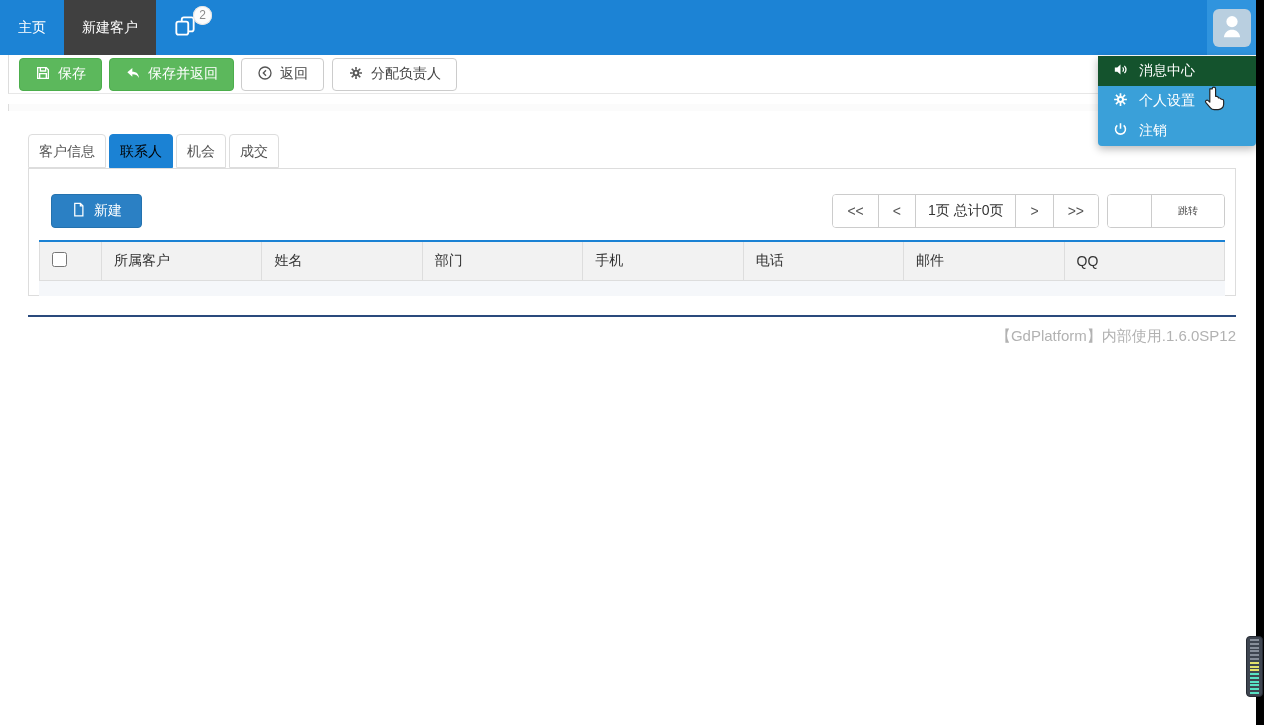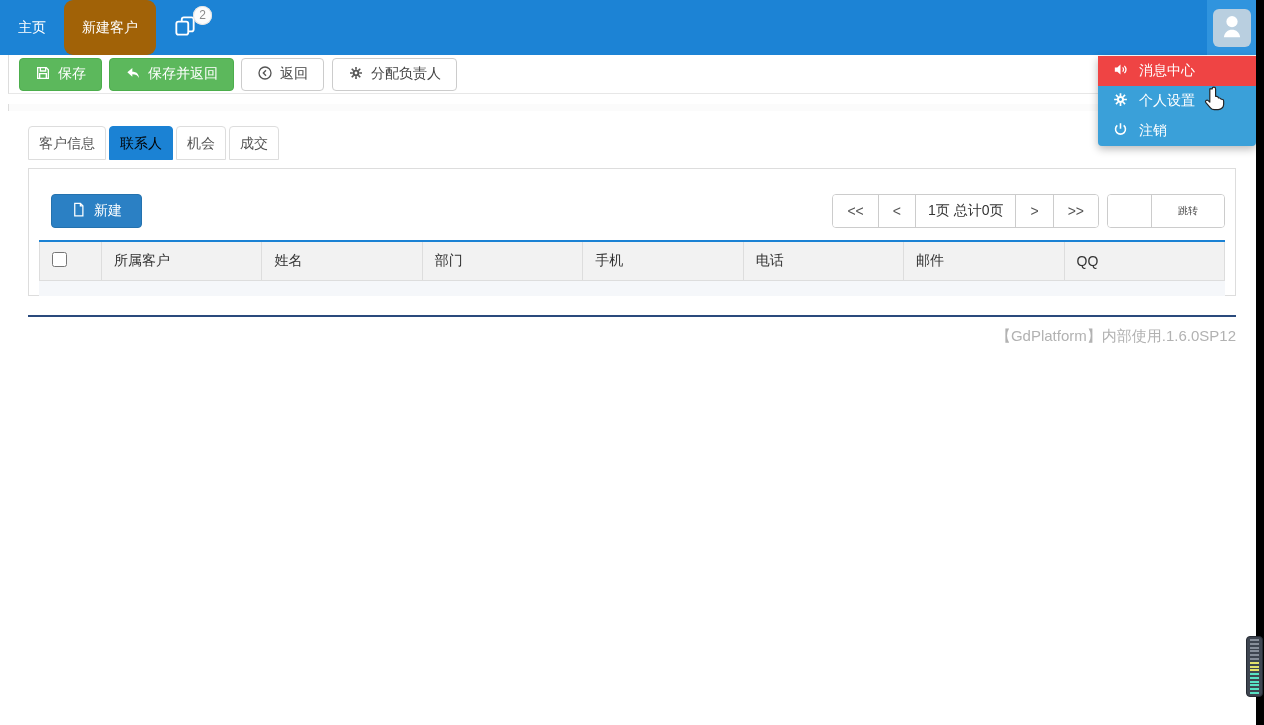--- a/index.html
+++ b/index.html
@@ -5,44 +5,44 @@
   * { margin:0; padding:0; box-sizing:border-box; }
   html,body { width:1264px; height:725px; }
   body {
     position:relative; overflow:hidden; background:#fff;
     font-family:"Liberation Sans","DejaVu Sans",sans-serif; font-size:14px;
   }
 
   
   .navbar { position:absolute; left:0; top:0; width:1264px; height:55px; background:#1c83d5; display:flex; align-items:stretch; }
   .nav-item { display:flex; align-items:center; padding:2px 18px; color:#fff; font-size:14px; cursor:pointer; }
-  .nav-item.active { background:#a16207;border-radius:9px; }
+  .nav-item.active { background:#404040; }
   .nav-icon-item { position:relative; display:flex; align-items:center; padding:0 16px; cursor:pointer; }
   .nav-badge { position:absolute; top:6px; right:2px; width:19px; height:19px; border-radius:50%;
     background:#fdfdfd; color:#8a8a8a; font-size:12px; line-height:19px; text-align:center; box-shadow:0 0 0 1px #e3e3e3 inset; }
   .nav-user { position:absolute; right:8px; top:0; width:49px; height:55px; background:#3094de; display:flex; align-items:center; justify-content:center; cursor:pointer; }
   .avatar { width:38px; height:38px; border-radius:6px; background:#b9cfe0; display:flex; align-items:center; justify-content:center; }
 
   
   .dropdown { position:absolute; left:1098px; top:56px; width:158px; background:#3aa0d9; border-radius:0 0 4px 4px;
     box-shadow:0 3px 8px rgba(0,0,0,.28); z-index:40; overflow:hidden; }
   .dd-item { height:30px; display:flex; align-items:center; gap:10px; padding-left:14px; color:#fff; font-size:14px; cursor:pointer; }
-  .dd-item.highlight { background:#ef4444; }
+  .dd-item.highlight { background:#14532d; }
   .cursor-pointer { position:absolute; left:1202px; top:84px; width:25px; height:27px; z-index:45; }
 
   
   .toolbar { position:absolute; top:55px; left:8px; width:1248px; height:39px; background:#fff;
     border-left:1px solid #ddd; border-bottom:1px solid #e7e7e7; display:flex; align-items:center; padding-left:10px; }
   .gap-band { position:absolute; top:104px; left:8px; width:1248px; height:7px; background:#fbfbfb; border-left:1px solid #ddd; }
   .btn { display:inline-flex; align-items:center; gap:7px; height:33px; padding:0 15px; border-radius:4px; font-size:14px; cursor:pointer; }
   .btn-green { background:#5cb85c; border:1px solid #4cae4c; color:#fff; margin-right:7px; }
   .btn-white { background:#fff; border:1px solid #ccc; color:#444; margin-right:8px; }
 
   
-  .tabs { position:absolute; left:28px; top:126px; height:34px; display:flex; z-index:2; }
+  .tabs { position:absolute; left:28px; top:134px; height:34px; display:flex; z-index:2; }
   .tab { height:34px; line-height:32px; padding:0 10px; border:1px solid #ddd; border-radius:4px 4px 0 0;
     background:#fff; color:#555; font-size:14px; margin-right:3px; cursor:pointer; }
   .tab.active { background:#1b82d4; border-color:#1b82d4; color:#000000; }
 
   
   .panel { position:absolute; left:28px; top:168px; width:1208px; height:128px; border:1px solid #ddd; background:#fff; }
   .panel-toolbar { display:flex; justify-content:space-between; align-items:center; margin:25px 10px 0 10px; }
   .btn-new { background:#2b80c4; border:1px solid #2472ae; color:#fff; height:34px; padding:0 19px; border-radius:4px;
     font-size:14px; display:inline-flex; align-items:center; gap:8px; cursor:pointer;margin-left:12px; }
   .pager-area { display:flex; gap:8px; }

